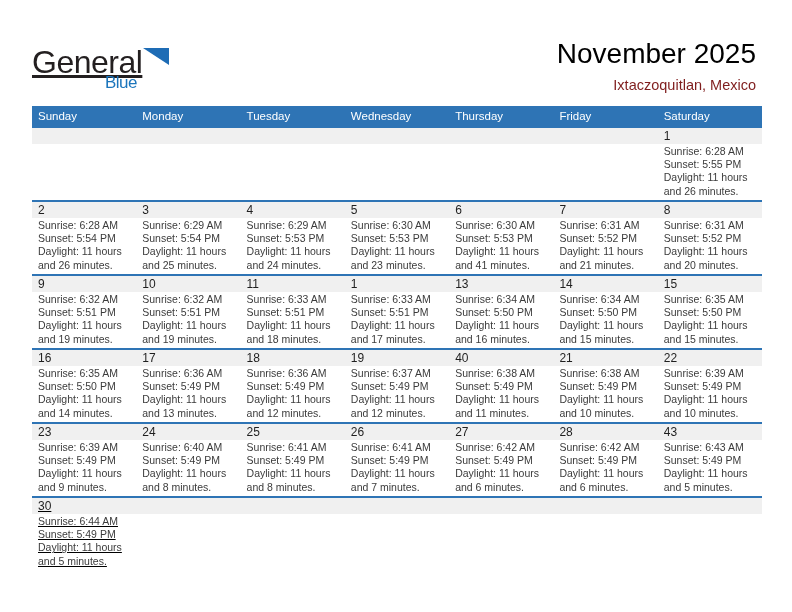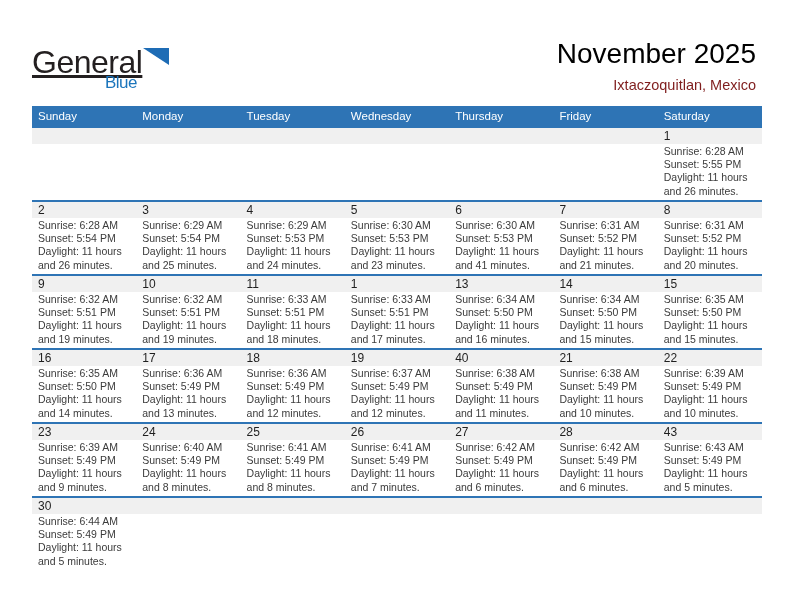--- a/index.html
+++ b/index.html
@@ -42,21 +42,21 @@
   }
   .cal-header .weekday{
     color:#fff;font-size:11.5px;line-height:20px;padding-left:6px;
     overflow:hidden;white-space:nowrap;
   }
   .week{
     display:grid;grid-template-columns:repeat(7,1fr);grid-template-rows:16px 1fr;
     border-top:2px solid var(--row-border-blue);
     height:74px;
   }
-  .week.last{height:88px;}
+  .week.last{height:88px;text-decoration:underline;}
   .num-cell{
     background:var(--strip-gray);
     font-size:12px;line-height:16px;padding-left:6px;color:var(--day-number);
   }
   .body-cell{
     background:#fff;padding:1px 4px 4px 6px;
     font-size:10.5px;line-height:13.2px;color:var(--detail-text);
     overflow:hidden;
   }
 </style>

